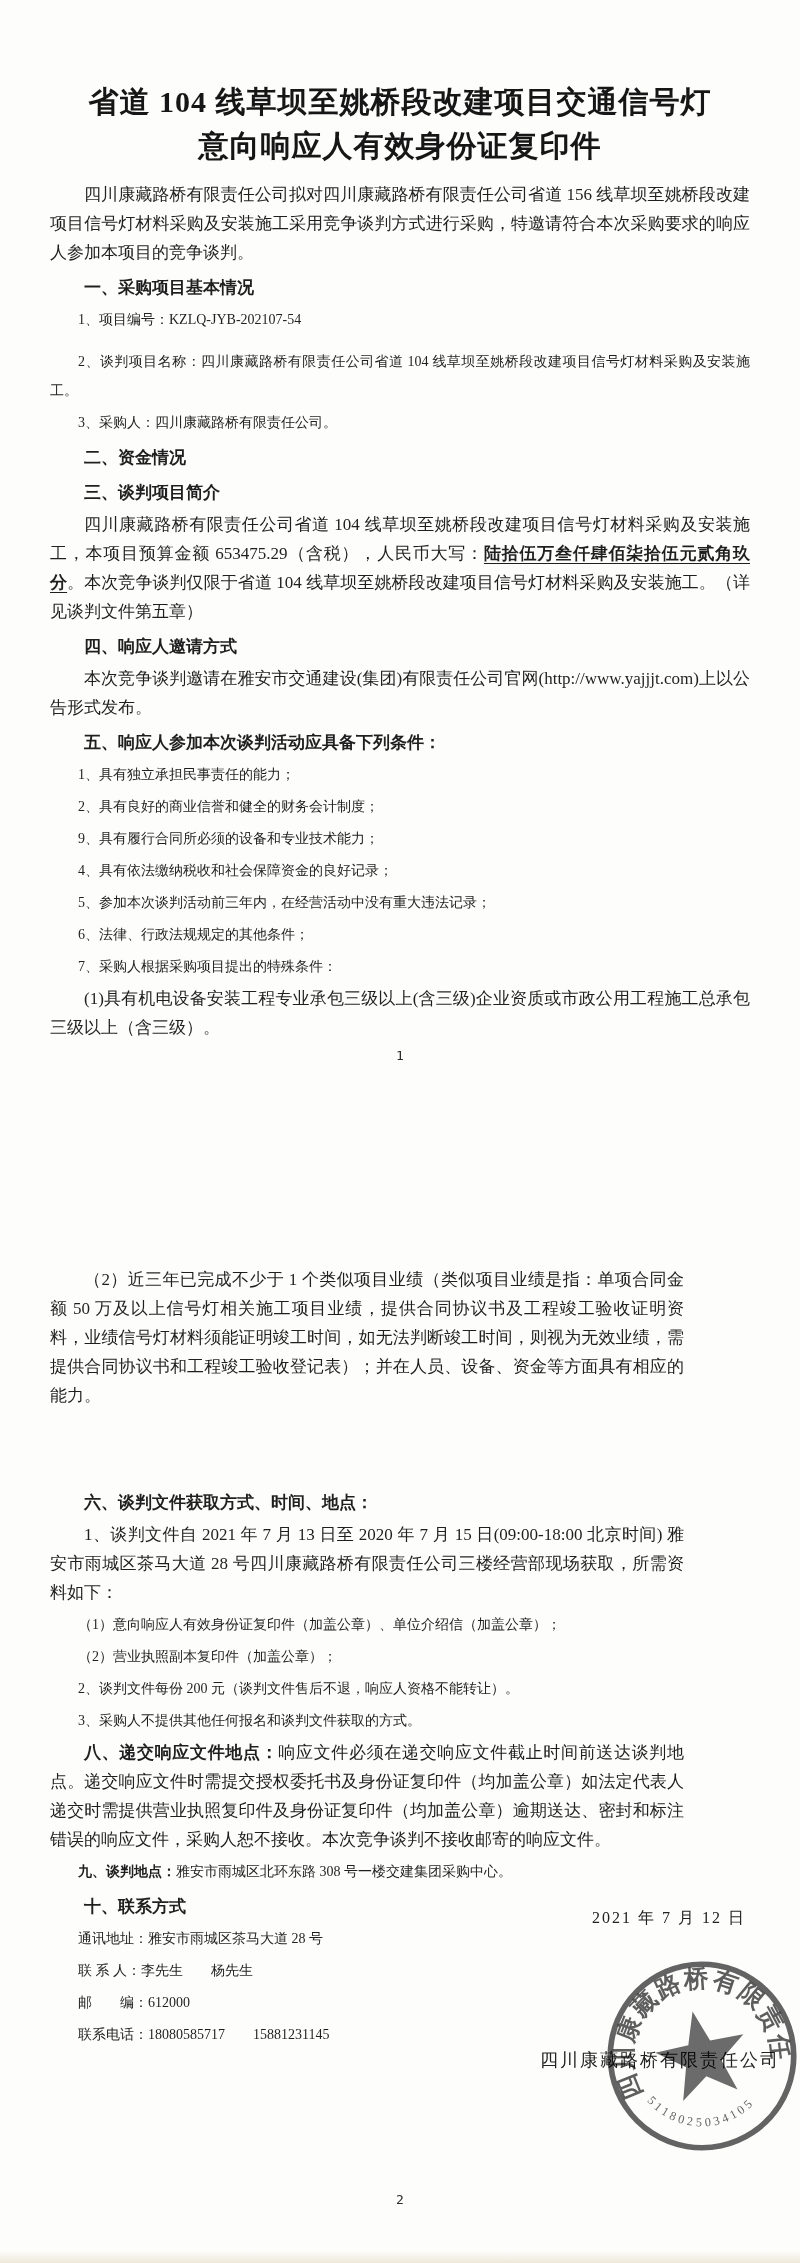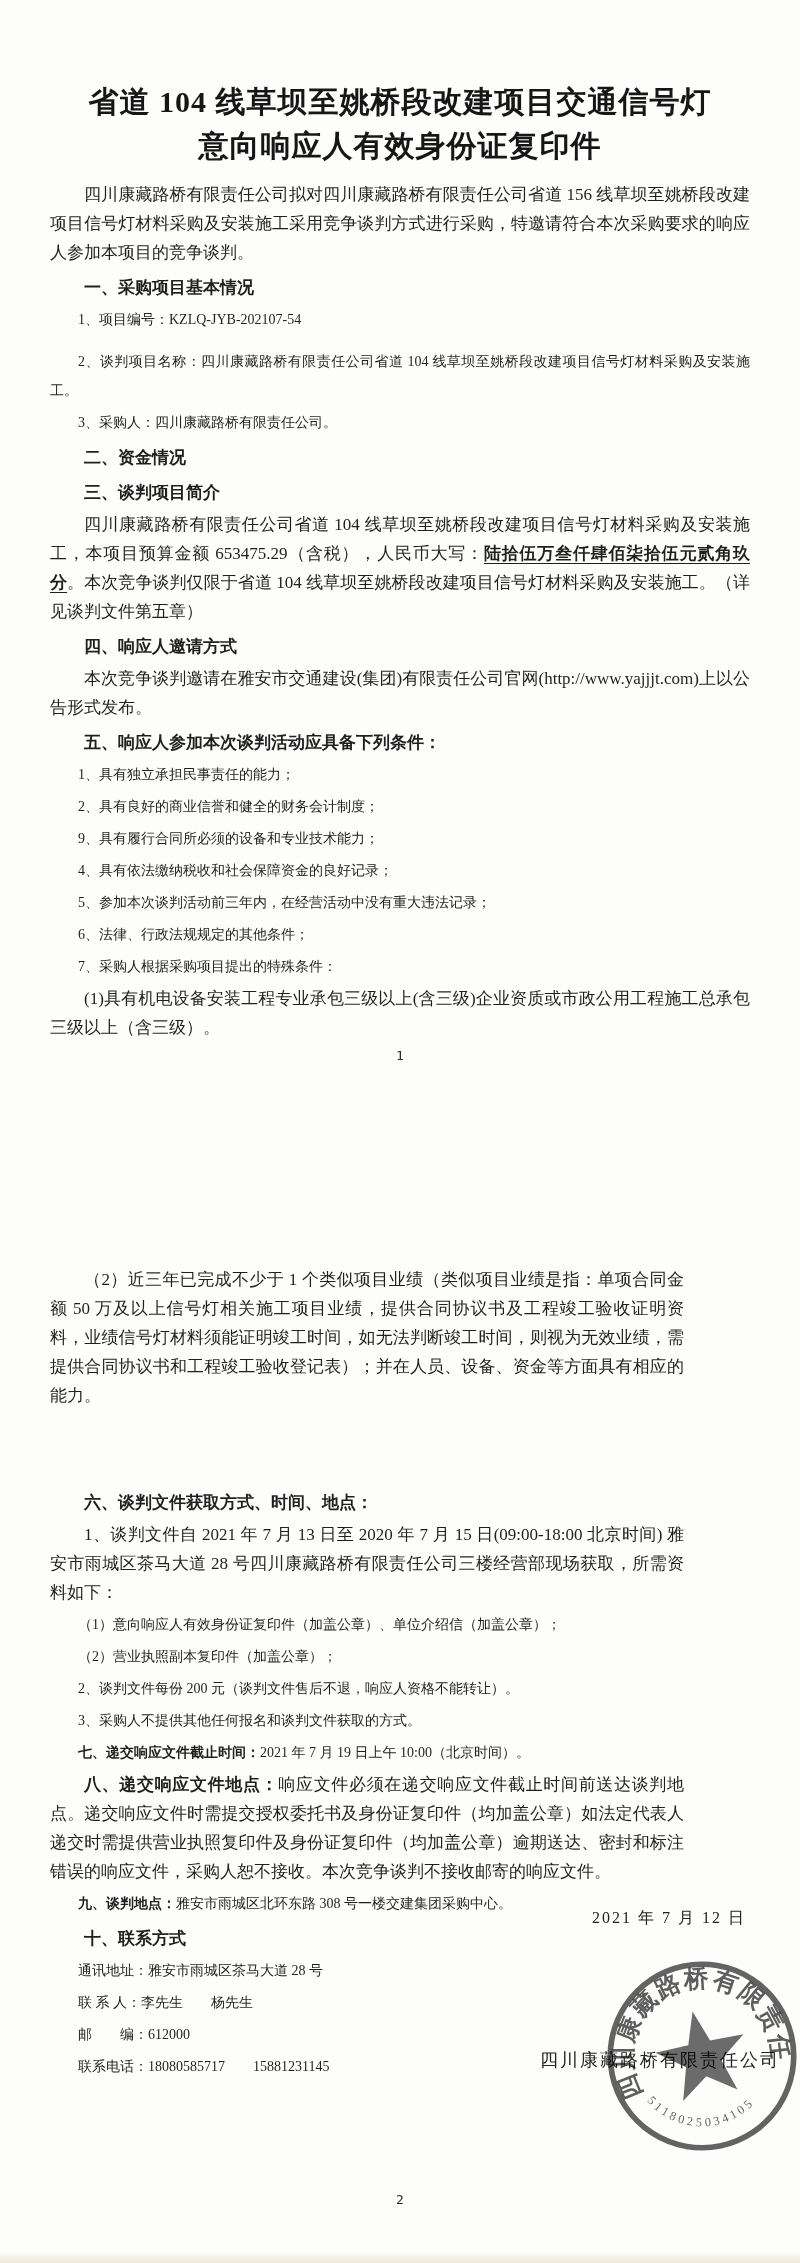--- a/index.html
+++ b/index.html
@@ -90,21 +90,20 @@
 
     <div class="gap-m"></div>
 
     <p class="h2">六、谈判文件获取方式、时间、地点：</p>
     <p class="para">1、谈判文件自 2021 年 7 月 13 日至 2020 年 7 月 15 日(09:00-18:00 北京时间) 雅安市雨城区茶马大道 28 号四川康藏路桥有限责任公司三楼经营部现场获取，所需资料如下：</p>
     <p class="item">（1）意向响应人有效身份证复印件（加盖公章）、单位介绍信（加盖公章）；</p>
     <p class="item">（2）营业执照副本复印件（加盖公章）；</p>
     <p class="item">2、谈判文件每份 200 元（谈判文件售后不退，响应人资格不能转让）。</p>
     <p class="item">3、采购人不提供其他任何报名和谈判文件获取的方式。</p>
 
-    <p class="item"><span class="b">七、递交响应文件截止时间：</span><span>2021 年 7 月 19 日上午 10:00（北京时间）。</span></p>
 
     <p class="para"><span class="b">八、递交响应文件地点：</span><span>响应文件必须在递交响应文件截止时间前送达谈判地点。递交响应文件时需提交授权委托书及身份证复印件（均加盖公章）如法定代表人递交时需提供营业执照复印件及身份证复印件（均加盖公章）逾期送达、密封和标注错误的响应文件，采购人恕不接收。本次竞争谈判不接收邮寄的响应文件。</span></p>
 
     <p class="item"><span class="b">九、谈判地点：</span><span>雅安市雨城区北环东路 308 号一楼交建集团采购中心。</span></p>
 
     <p class="h2">十、联系方式</p>
     <p class="item">通讯地址：雅安市雨城区茶马大道 28 号</p>
     <p class="item">联 系 人：李先生　　杨先生</p>
     <p class="item">邮　　编：612000</p>
     <p class="item">联系电话：18080585717　　15881231145</p>

